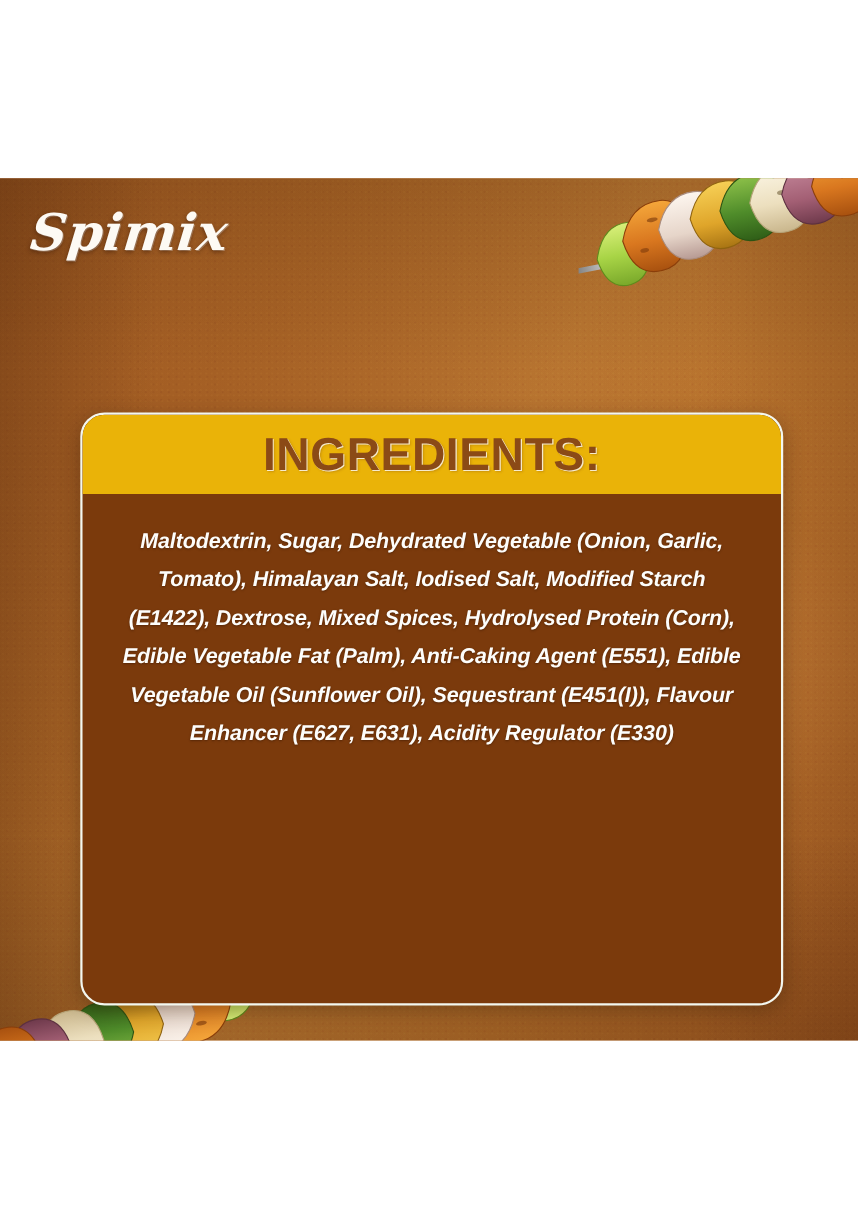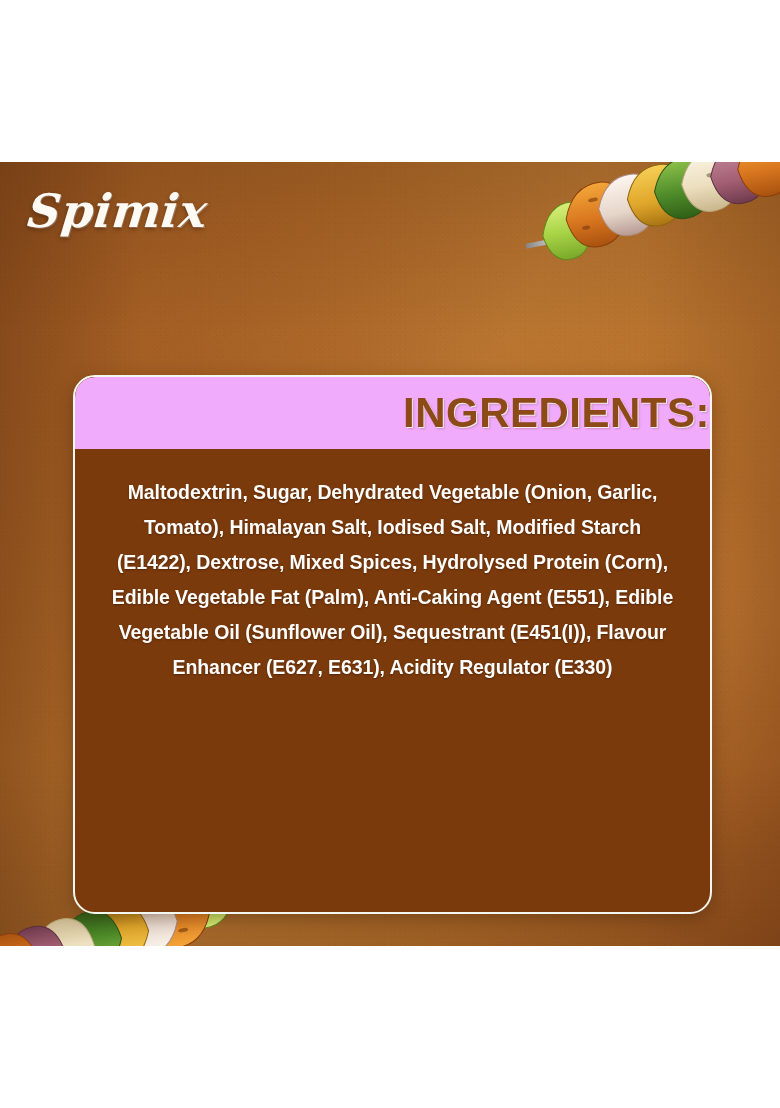--- a/index.html
+++ b/index.html
@@ -112,40 +112,41 @@
     height: 535px;
     border-radius: 22px;
     background: #7b3a0c;
     border: 2px solid #f3f7ef;
     box-shadow: 0 5px 18px rgba(50,22,4,0.35);
     overflow: hidden;
     z-index: 8;
   }
   .card-header {
     height: 72px;
-    background: #f0abfc;
+    background: #eab308;
     display: flex;
     align-items: center;
-    justify-content: flex-end;
+    justify-content: center;
     border-top-left-radius: 20px;
     border-top-right-radius: 20px;
   }
   .card-header-title {
     font-family: "Liberation Sans", sans-serif;
     font-weight: 700;
     font-size: 42px;
     letter-spacing: 0.5px;
     color: #8b4a16;
     text-shadow: 1px 1px 0 rgba(255,255,255,0.8), 2px 2px 2px rgba(120,60,16,0.25);
   }
   .card-body {
     padding: 26px 30px 30px 30px;
     display: flex;
     align-items: flex-start;
     justify-content: center;
+    font-style: italic;
   }
   .ingredients-text {
     font-family: "Liberation Sans", sans-serif;
     font-weight: 700;
     font-size: 19.5px;
     line-height: 35px;
     color: #fdfdfb;
     text-align: center;
     letter-spacing: -0.1px;
     text-shadow: 0 1px 2px rgba(40,16,2,0.45);

